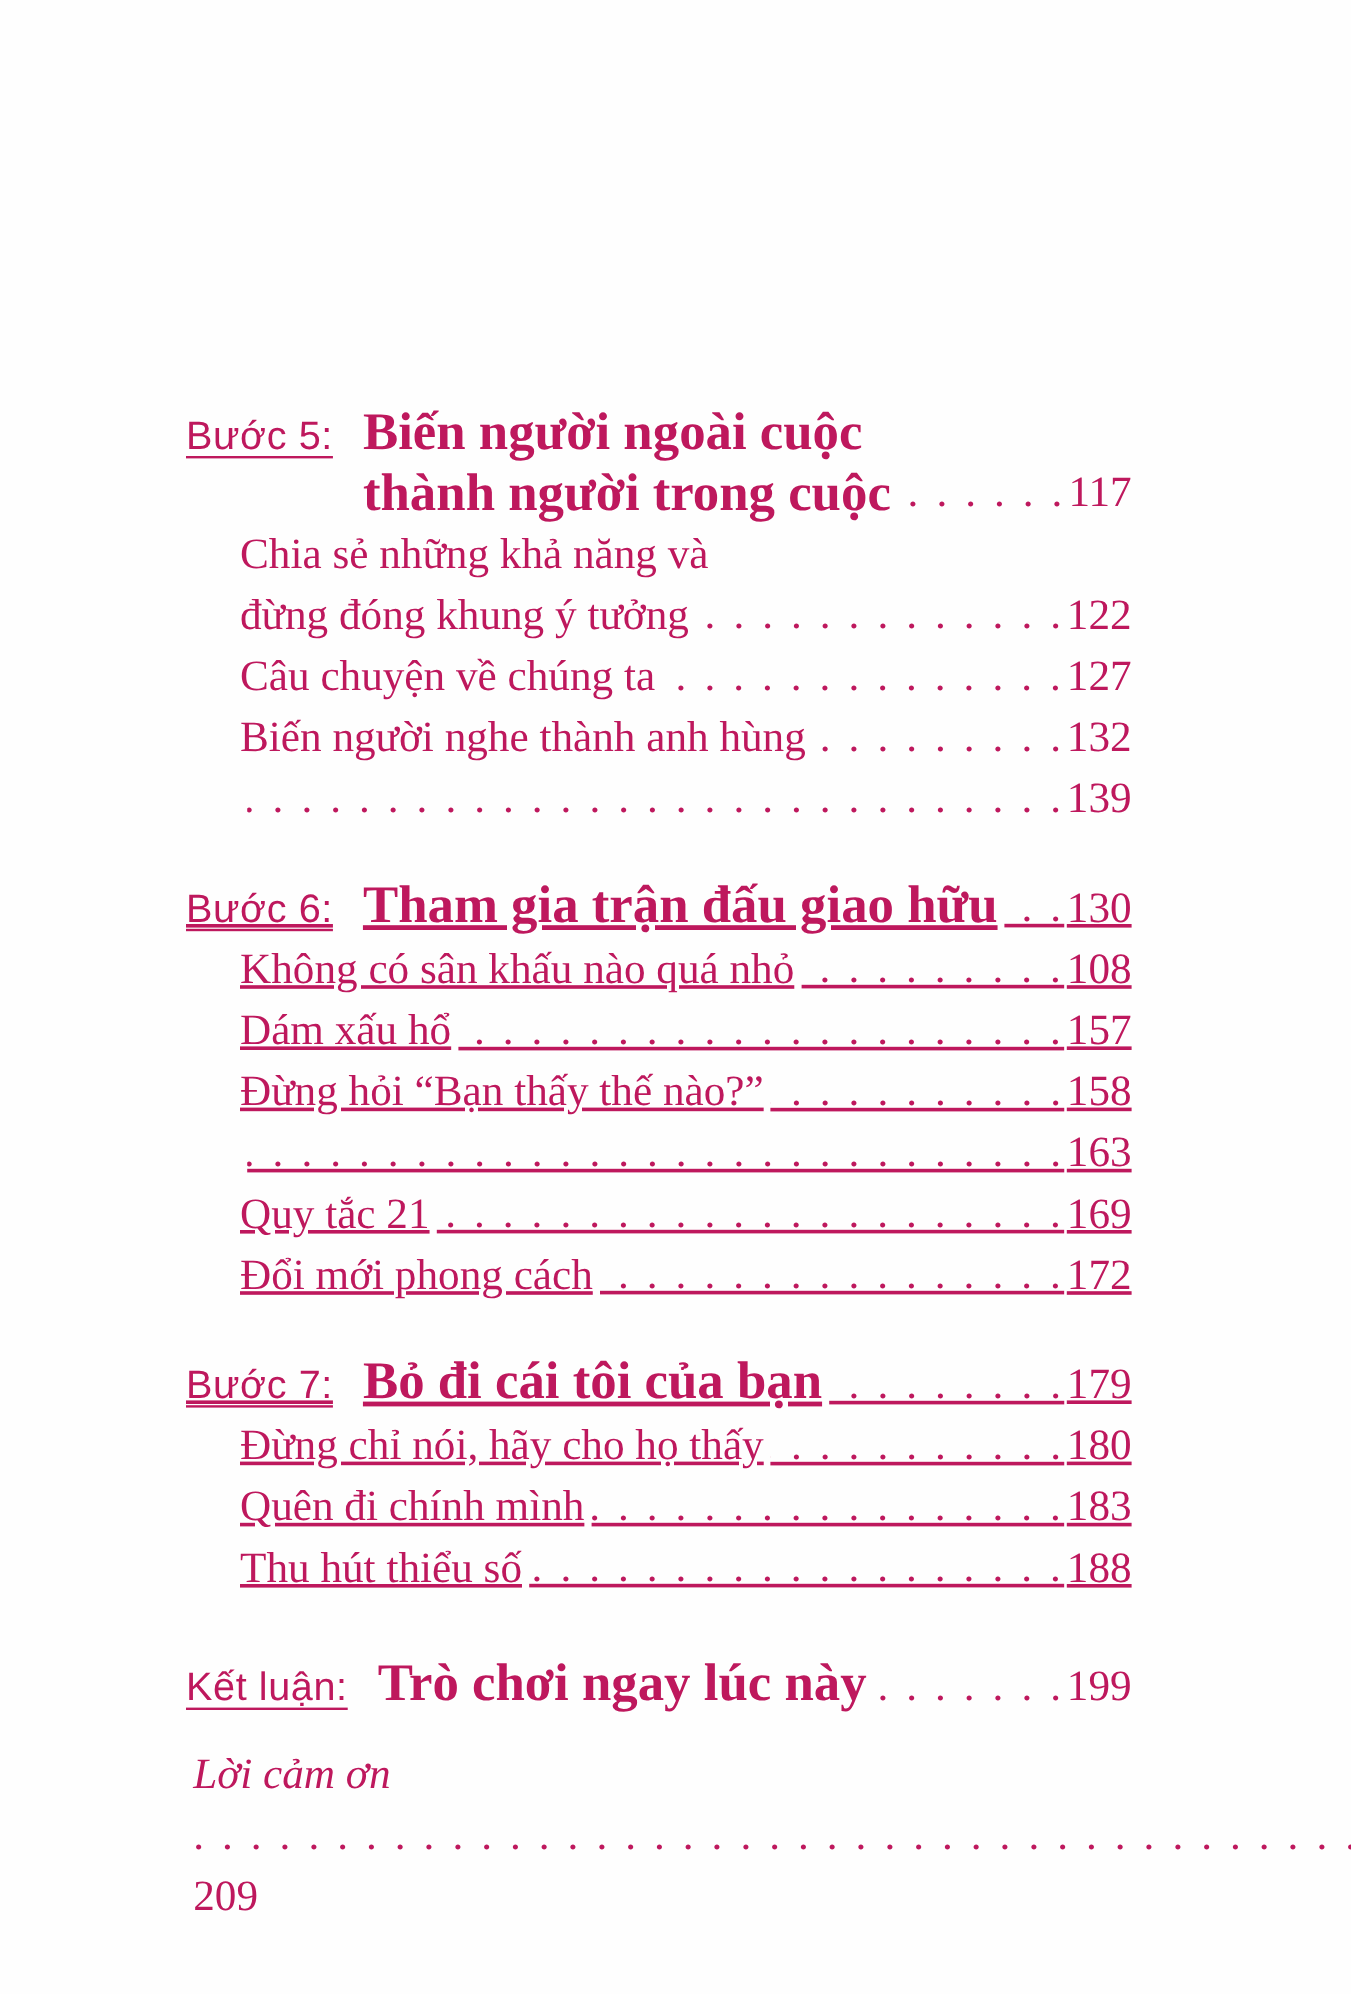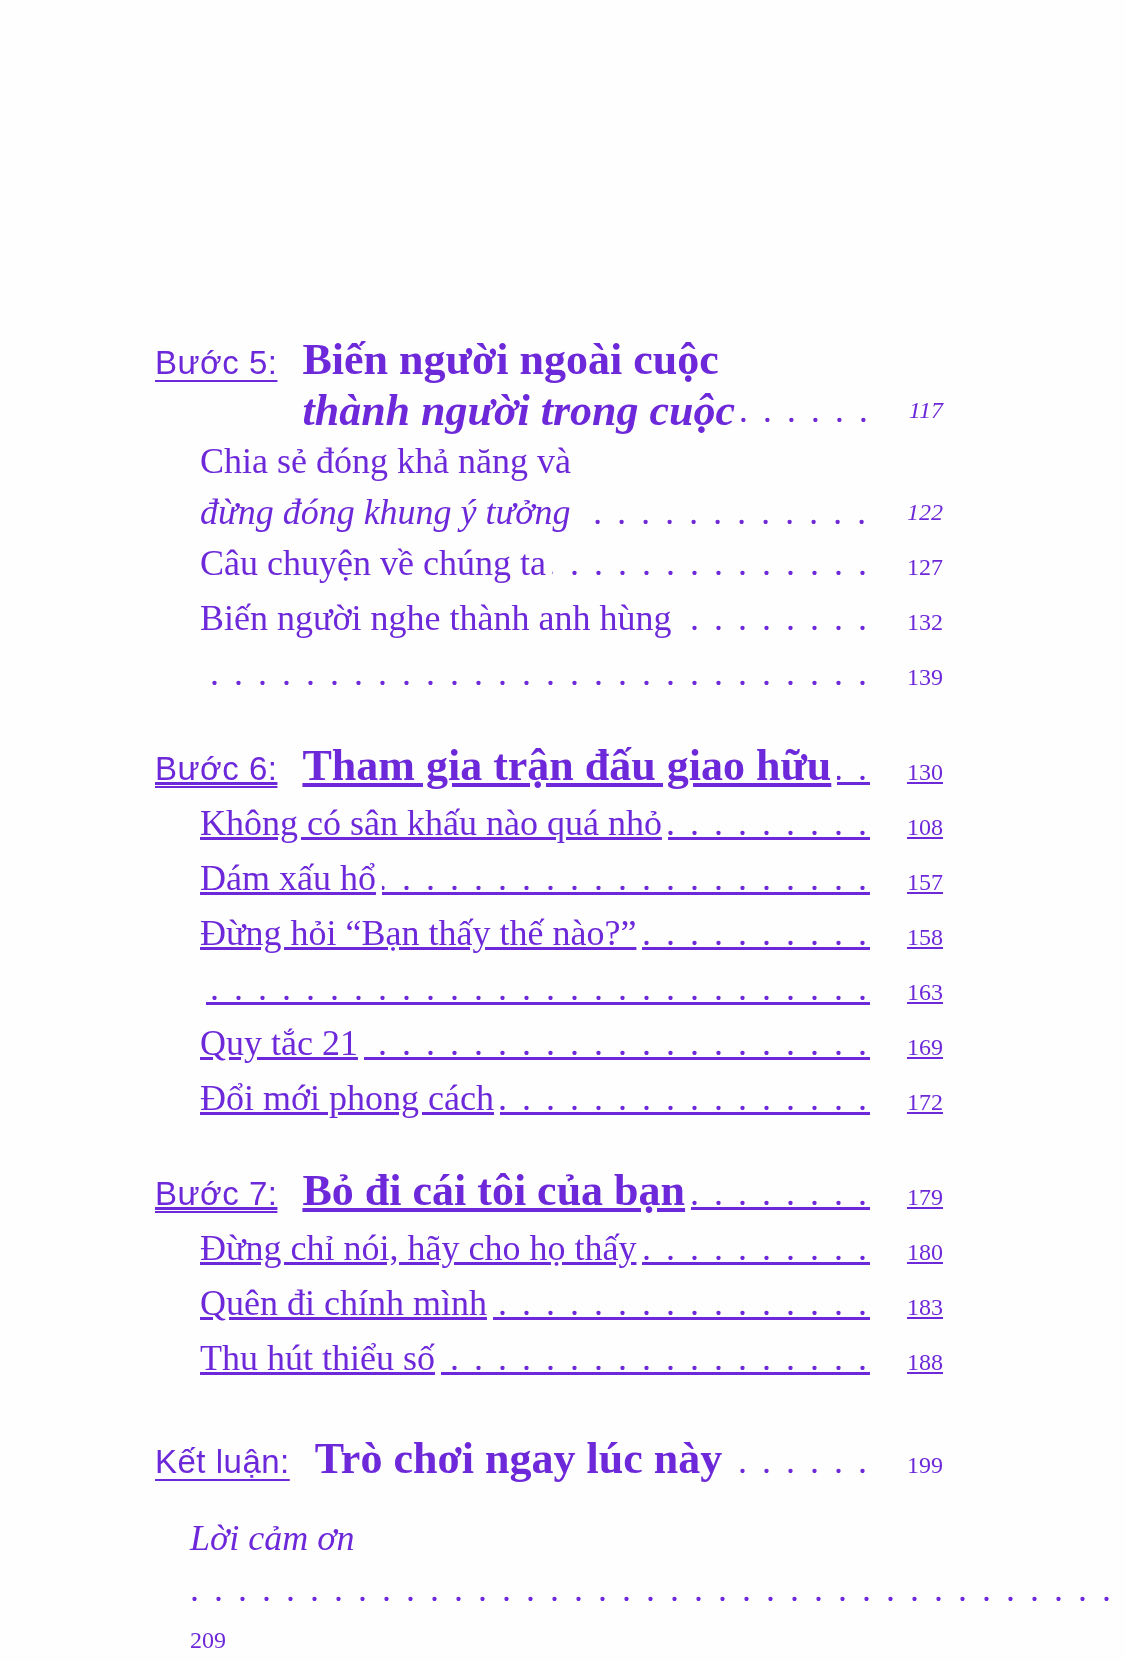--- a/index.html
+++ b/index.html
@@ -2,39 +2,39 @@
 <html><head>
 <meta charset="utf-8">
 <style>
   html,body{margin:0;padding:0;}
   body{background:#ffffff;}
   .page{
     position:relative;
     width:1126px;
     height:1662px;
     background:#fefefe;
-    color:#6d28d9;
+    color:#be185d;
     overflow:hidden;
     font-family:"Liberation Serif","DejaVu Serif",serif;
   }
   .content{
     position:absolute;
     left:155px;
     top:334px;
     width:788px;
   }
   .row{
     display:flex;
     align-items:baseline;
     line-height:51px;
     font-size:36px;
     font-family:"Liberation Serif","DejaVu Serif",serif;
   }
   .wrap{flex:1;min-width:0;}
-  .line2{display:flex;align-items:flex-start;font-style:italic;}
+  .line2{display:flex;align-items:flex-start;}
   .chapter .label{
     font-family:"Liberation Sans","DejaVu Sans",sans-serif;
     font-size:33px;
     letter-spacing:0.5px;
     text-decoration:underline;
     text-underline-offset:6px;
     text-decoration-thickness:2px;
     margin-right:25px;
     white-space:nowrap;
   }
@@ -49,21 +49,21 @@
     flex:1;
     min-width:18px;
     overflow:hidden;
     white-space:nowrap;
     direction:rtl;
     letter-spacing:3px;
     margin-left:6px;
     margin-right:2px;
     font-size:36px;
   }
-  .num{white-space:nowrap;font-size:24px;margin-left:35px;}
+  .num{white-space:nowrap;font-size:36px;}
   .section-gap{margin-top:37px;text-decoration:underline;}
   .section-gap-large{margin-top:45px;}
   .ack-row{margin-top:22px;flex-direction:column;}
   .ack-row .text{font-style:italic;white-space:nowrap;}
 </style>
 </head>
 <body>
 
 <div class="page">
   <div class="content">
@@ -75,21 +75,21 @@
           <div class="title">Biến người ngoài cuộc</div>
           <div class="line2">
             <span class="title">thành người trong cuộc</span>
             <span class="leader">. . . . . . . . . . . . . . . . . . . . . . . . . . . . . . . . . . . . . . . . . . . . .</span>
             <span class="num">117</span>
           </div>
         </div>
       </div>
       <div class="row item">
         <div class="wrap">
-          <div class="text">Chia sẻ đóng khả năng và</div>
+          <div class="text">Chia sẻ những khả năng và</div>
           <div class="line2">
             <span class="text">đừng đóng khung ý tưởng</span>
             <span class="leader">. . . . . . . . . . . . . . . . . . . . . . . . . . . . . . . . . . . . . . . . . . . . .</span>
             <span class="num">122</span>
           </div>
         </div>
       </div>
       <div class="row item">
         <span class="text">Câu chuyện về chúng ta</span>
         <span class="leader">. . . . . . . . . . . . . . . . . . . . . . . . . . . . . . . . . . . . . . . . . . . . .</span>

